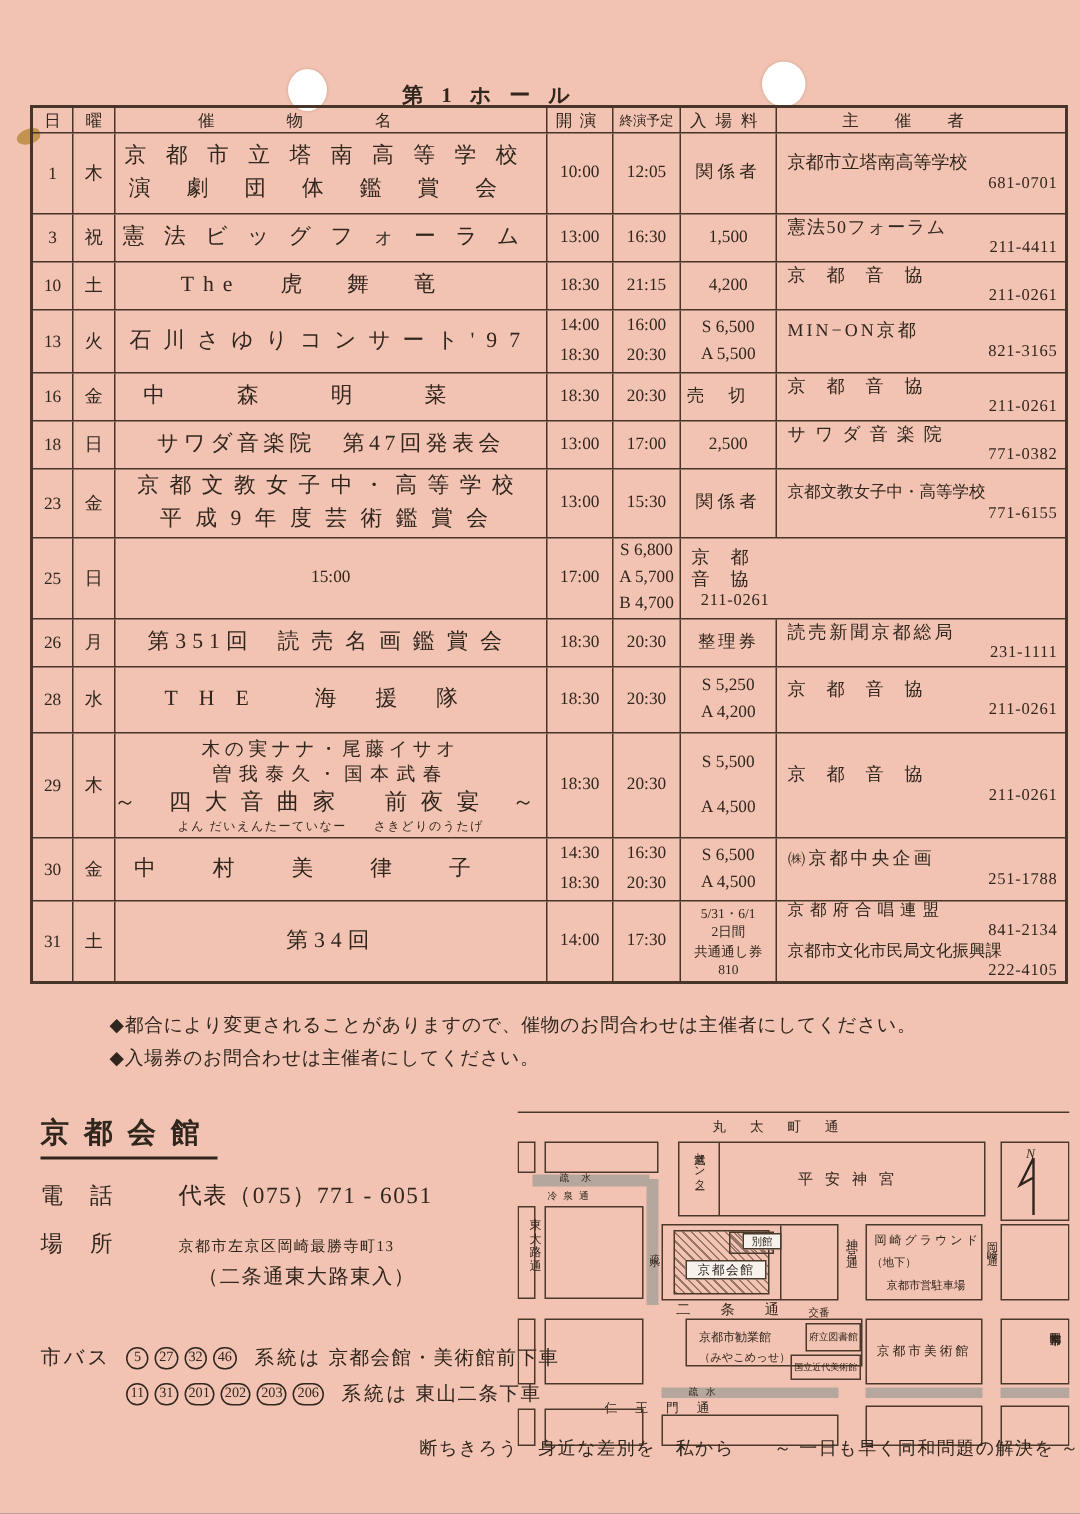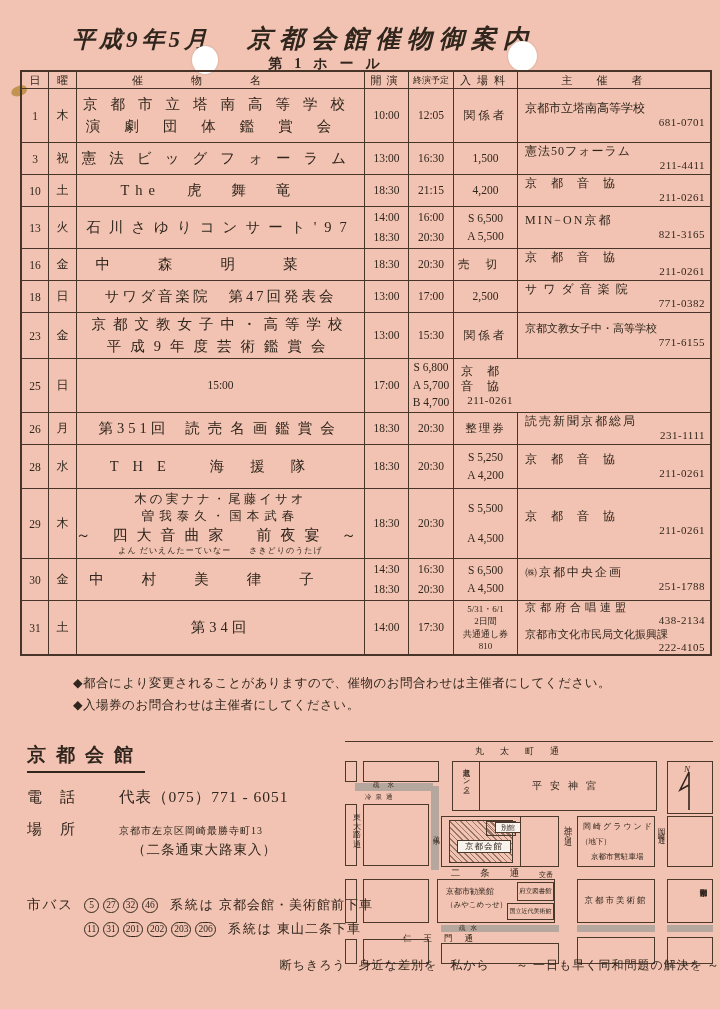--- a/index.html
+++ b/index.html
@@ -85,24 +85,20 @@
          align-items:center; justify-content:center; white-space:nowrap;}
   
   .slogan{ position:absolute; left:0; top:957px; width:720px; text-align:right;
            font-size:12px; letter-spacing:1px;}
 </style>
 </head>
 <body>
 
 <div class="sheet">
 
-  <div class="title-row">
-    <span class="title-era">平成9年5月</span>
-    <span class="title-main">京都会館催物御案内</span>
-  </div>
   <div class="hole hole1"></div>
   <div class="hole hole2"></div>
   <div class="stain"></div>
   <div class="hall">第1ホール</div>
 
   <div class="tbl">
 
     <div class="row" style="height:16px">
       <div class="c hc">日</div>
       <div class="c hc">曜</div>
@@ -326,21 +322,21 @@
         </div>
       </div>
       <div class="c time">14:00</div>
       <div class="c time">17:30</div>
       <div class="c adm adm-sm">5/31・6/1
 2日間
 共通通し券
 810</div>
       <div class="c org">
         <div class="org-n sm ls4">京都府合唱連盟</div>
-        <div class="org-t">438-2134</div>
+        <div class="org-t">841-2134</div>
         <div class="org-n sm">京都市文化市民局文化振興課</div>
         <div class="org-t">222-4105</div>
       </div>
     </div>
 
   </div>
 
   <div class="notes">
     <div>◆都合により変更されることがありますので、催物のお問合わせは主催者にしてください。</div>
     <div>◆入場券のお問合わせは主催者にしてください。</div>
@@ -431,21 +427,21 @@
       <div class="mlab" style="left:13px;top:35px;font-size:7.5px">京都市営駐車場</div>
     </div>
     <div class="mlab vtext" style="left:311px;top:88px;font-size:7.5px;letter-spacing:4px">岡崎通</div>
     <div class="mb" style="left:322px;top:82px;width:46px;height:51px"></div>
 
     <div class="mlab" style="left:80px;top:133px;width:140px;text-align:center;font-size:9.5px;letter-spacing:20px">二条通</div>
     <div class="mlab" style="left:194px;top:136px;font-size:7px">交番</div>
 
     <div class="mb" style="left:0;top:145px;width:12px;height:44px"></div>
     <div class="mb" style="left:18px;top:145px;width:66px;height:44px"></div>
-    <div class="mb" style="left:92px;top:145px;width:118px;height:44px">
+    <div class="mb" style="left:112px;top:145px;width:118px;height:32px">
       <div class="mlab" style="left:8px;top:6px;font-size:8px">京都市勧業館</div>
       <div class="mlab" style="left:8px;top:20px;font-size:7.5px">（みやこめっせ）</div>
       <div class="chip" style="left:79px;top:2px;width:37px;height:19px;font-size:6.5px;background:transparent">府立図書館</div>
       <div class="chip" style="left:69px;top:23px;width:47px;height:17px;font-size:6px;background:transparent">国立近代美術館</div>
     </div>
     <div class="mb" style="left:232px;top:145px;width:78px;height:44px;display:flex;align-items:center;justify-content:center">
       <span style="font-size:8.5px;letter-spacing:2px">京都市美術館</span>
     </div>
     <div class="mb" style="left:322px;top:145px;width:46px;height:44px">
       <span class="vtext" style="position:absolute;right:4px;top:3px;font-size:7.5px;height:38px">京都市動物園</span>

